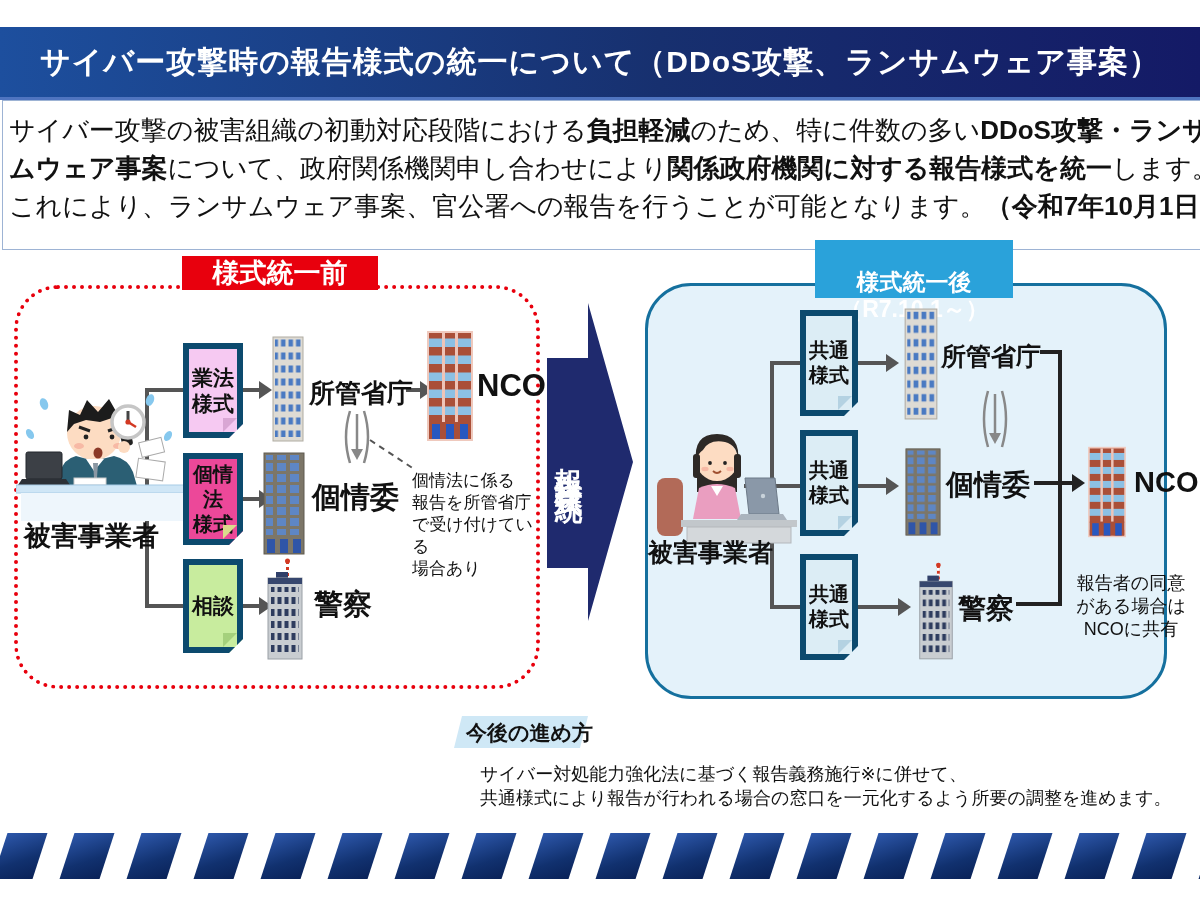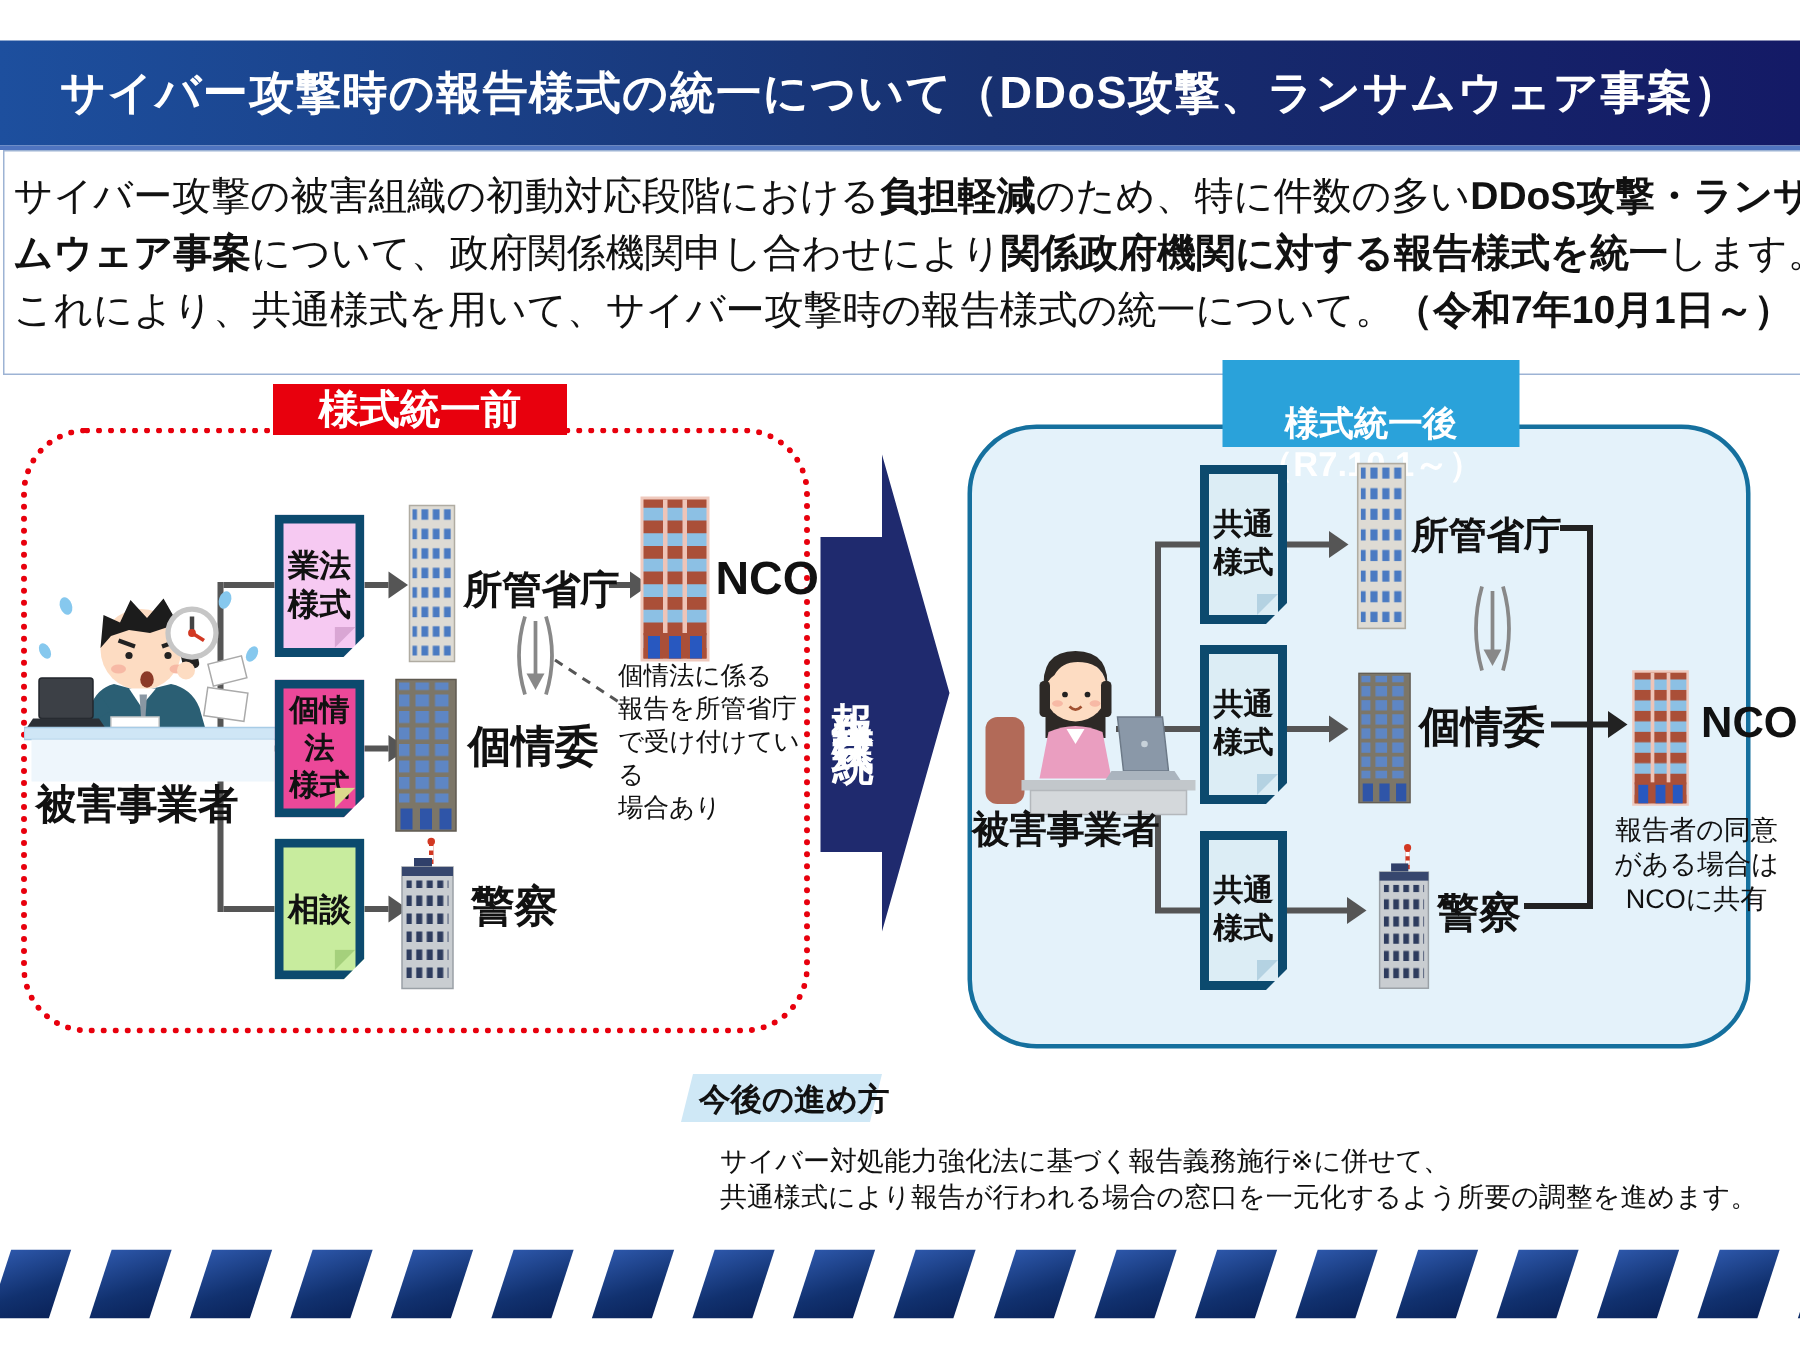--- a/index.html
+++ b/index.html
@@ -30,21 +30,21 @@
   .dpink{background:#f6c9f2;} .dpink .fold{background:#d9a6d4;}
   .dyel{background:#ec4899;}  .dyel .fold{background:#dcda8c;}
   .dgrn{background:#c8ec9e;}  .dgrn .fold{background:#a5d07c;}
   .dblu{background:#dcedf5;}  .dblu .fold{background:#b4d2e2;}
   
   .ln{background:#555;}
   .lnk{background:#222;}
   .ah{width:0;height:0;border-top:9px solid transparent;border-bottom:9px solid transparent;border-left:13px solid #555;}
   .ahk{border-left-color:#222;}
   .lbl{font-weight:700;white-space:nowrap;}
-  .note{font-size:17px;line-height:22px;white-space:pre-line;}
+  .note{font-size:17px;line-height:22px;white-space:pre-line;margin-top:30px;}
   
   .arrowTxt{left:545px;top:360px;width:46px;height:212px;display:flex;align-items:center;justify-content:center;
             writing-mode:vertical-rl;color:#fff;font-size:28px;font-weight:700;letter-spacing:7px;}
   
   .fhl{left:458px;top:716px;width:126px;height:32px;background:#cfe8f6;transform:skewX(-14deg);}
   .fhead{left:466px;top:719px;font-size:21px;font-weight:700;}
   .fline{font-size:18px;white-space:nowrap;}
   .fnote{font-size:14px;white-space:nowrap;}
   
   .footer{left:0;top:833px;width:1200px;height:46px;overflow:hidden;white-space:nowrap;}
@@ -77,21 +77,21 @@
 
   
   <div class="abs hdr">
     <span class="t" style="white-space: pre-line;">サイバー攻撃時の報告様式の統一について（DDoS攻撃、ランサムウェア事案）</span>
   </div>
 
   
   <div class="abs intro">
     <div><span>サイバー攻撃の被害組織の初動対応段階における</span><span class="b">負担軽減</span><span>のため、特に件数の多い</span><span class="b">DDoS攻撃・ランサ</span></div>
     <div><span class="b">ムウェア事案</span><span>について、政府関係機関申し合わせにより</span><span class="b">関係政府機関に対する報告様式を統一</span><span>します。</span></div>
-    <div><span>これにより、共通様式を用いて、サイバー攻撃時の報告様式の統一について。</span><span class="b">（令和7年10月1日～）</span></div>
+    <div><span>これにより、ランサムウェア事案、官公署への報告を行うことが可能となります。</span><span class="b">（令和7年10月1日～）</span></div>
   </div>
 
   
   <div class="abs panelL"></div>
   <div class="abs bannerR1">
     <span style="white-space: pre-line;">様式統一前</span>
   </div>
 
   
   <div class="abs ln" style="left:98px;top:494px;width:50px;height:4px;"></div>

